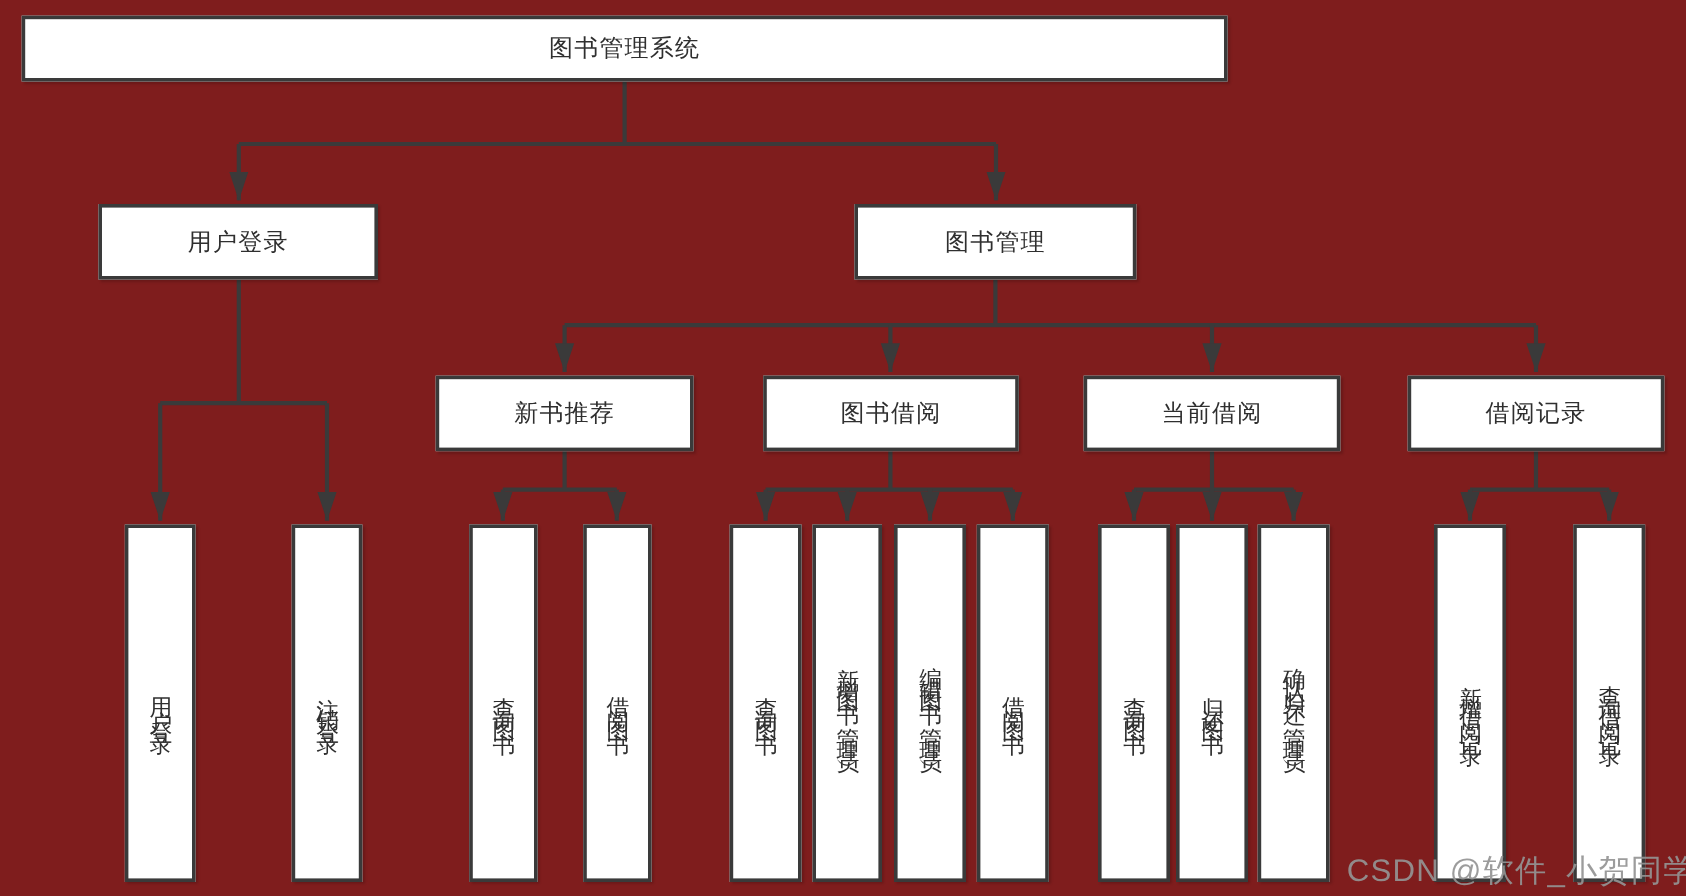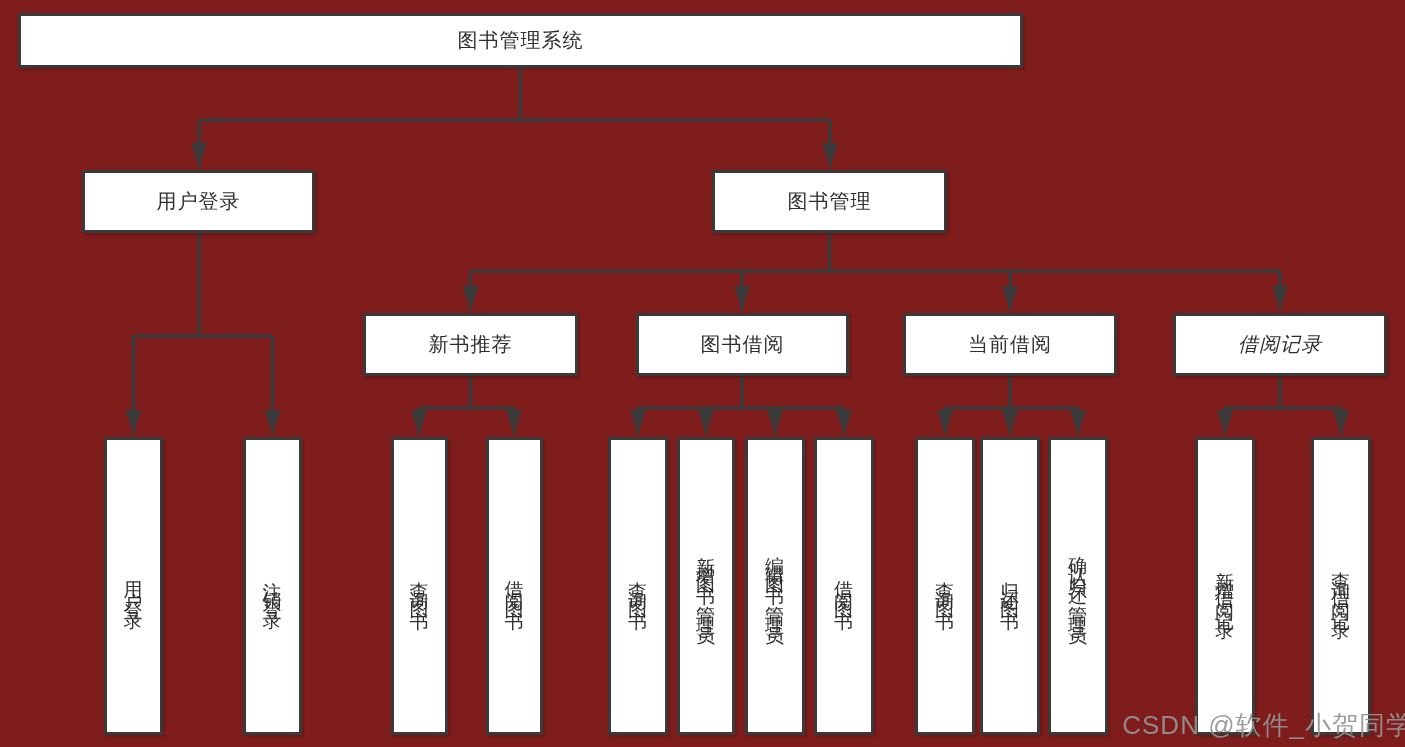--- a/index.html
+++ b/index.html
@@ -110,21 +110,21 @@
   </svg>
 
   <div class="node hbox" style="left:18px; top:13px; width:1005px; height:55px;">图书管理系统</div>
 
   <div class="node hbox" style="left:82px; top:170px; width:233px; height:63px;">用户登录</div>
   <div class="node hbox" style="left:712px; top:170px; width:235px; height:63px;text-align:center;">图书管理</div>
 
   <div class="node hbox" style="left:363px; top:313px; width:215px; height:63px;font-family:Liberation Serif, serif;">新书推荐</div>
   <div class="node hbox" style="left:903px; top:313px; width:214px; height:63px;">当前借阅</div>
   <div class="node hbox" style="left:636px; top:313px; width:213px; height:63px;">图书借阅</div>
-  <div class="node hbox" style="left:1173px; top:313px; width:214px; height:63px;font-style:italic;">借阅记录</div>
+  <div class="node hbox" style="left:1173px; top:313px; width:214px; height:63px;">借阅记录</div>
 
   <div class="node vbox" style="left:104px; top:437px; width:59px; height:298px;">
     <span class="vtext">用户登录</span>
   </div>
   <div class="node vbox" style="left:243px; top:437px; width:59px; height:298px;">
     <span class="vtext">注销登录</span>
   </div>
 
   <div class="node vbox" style="left:391px; top:437px; width:57px; height:298px;">
     <span class="vtext">查询图书</span>

